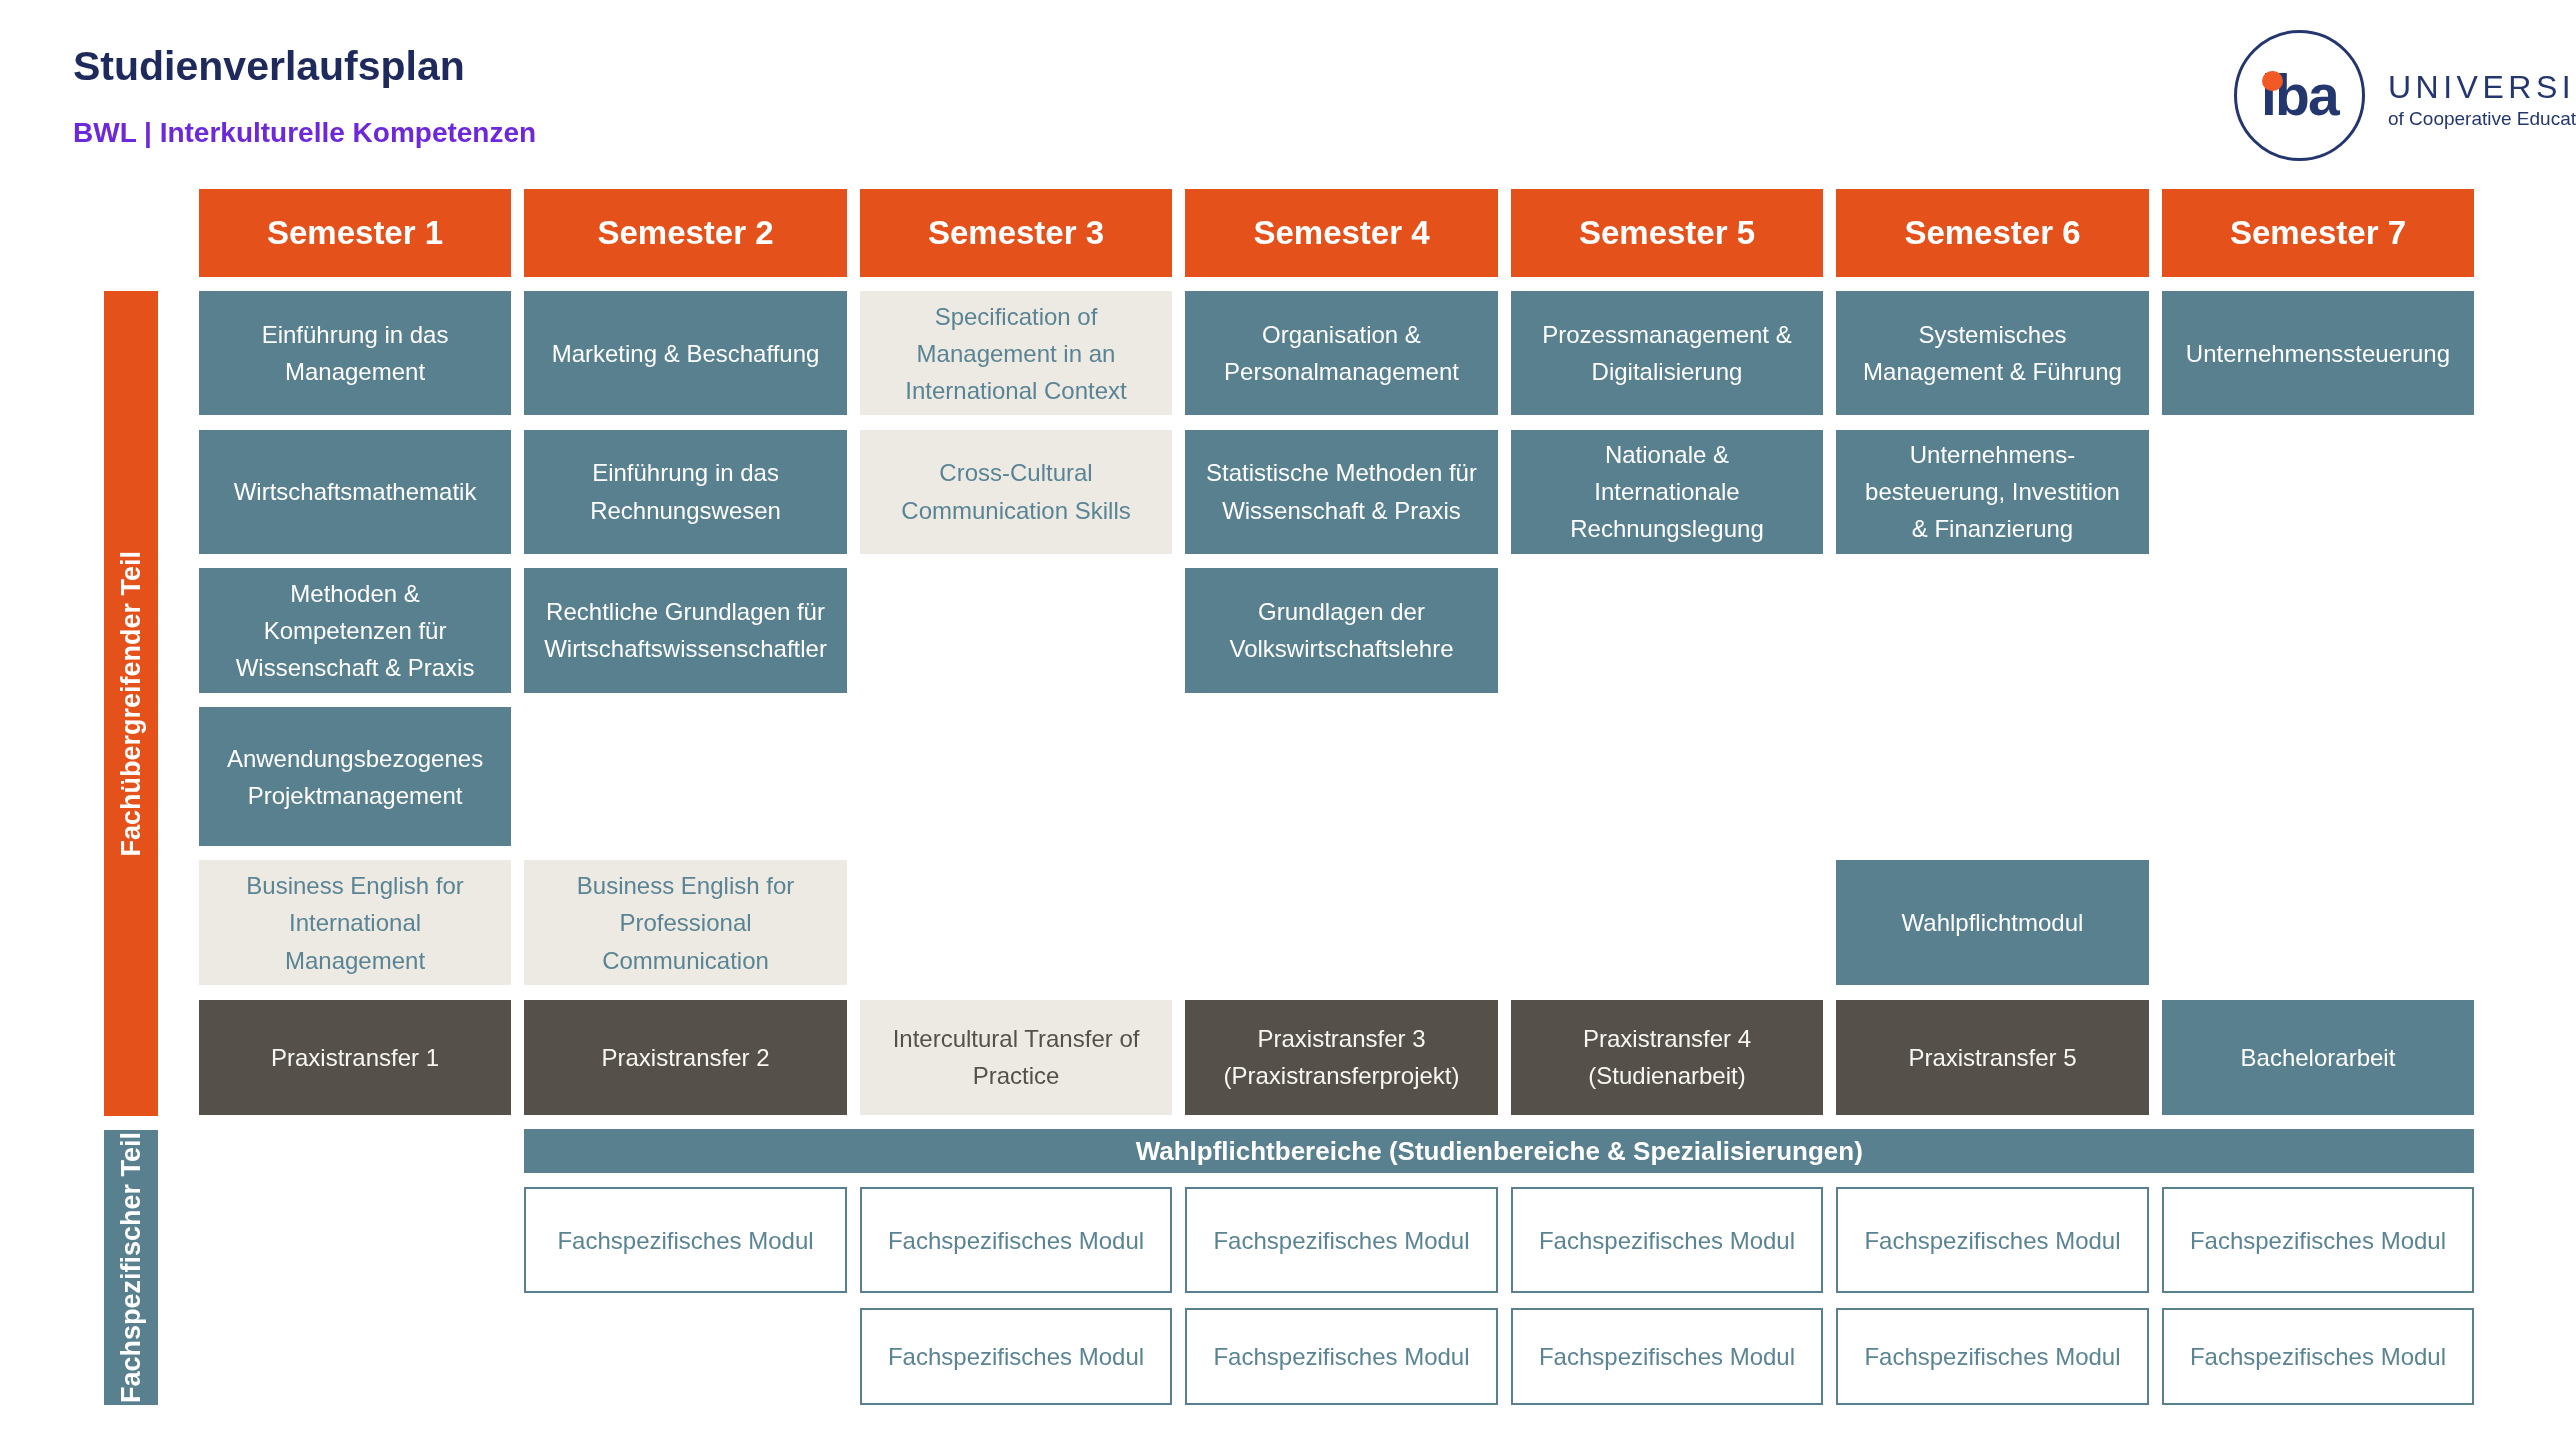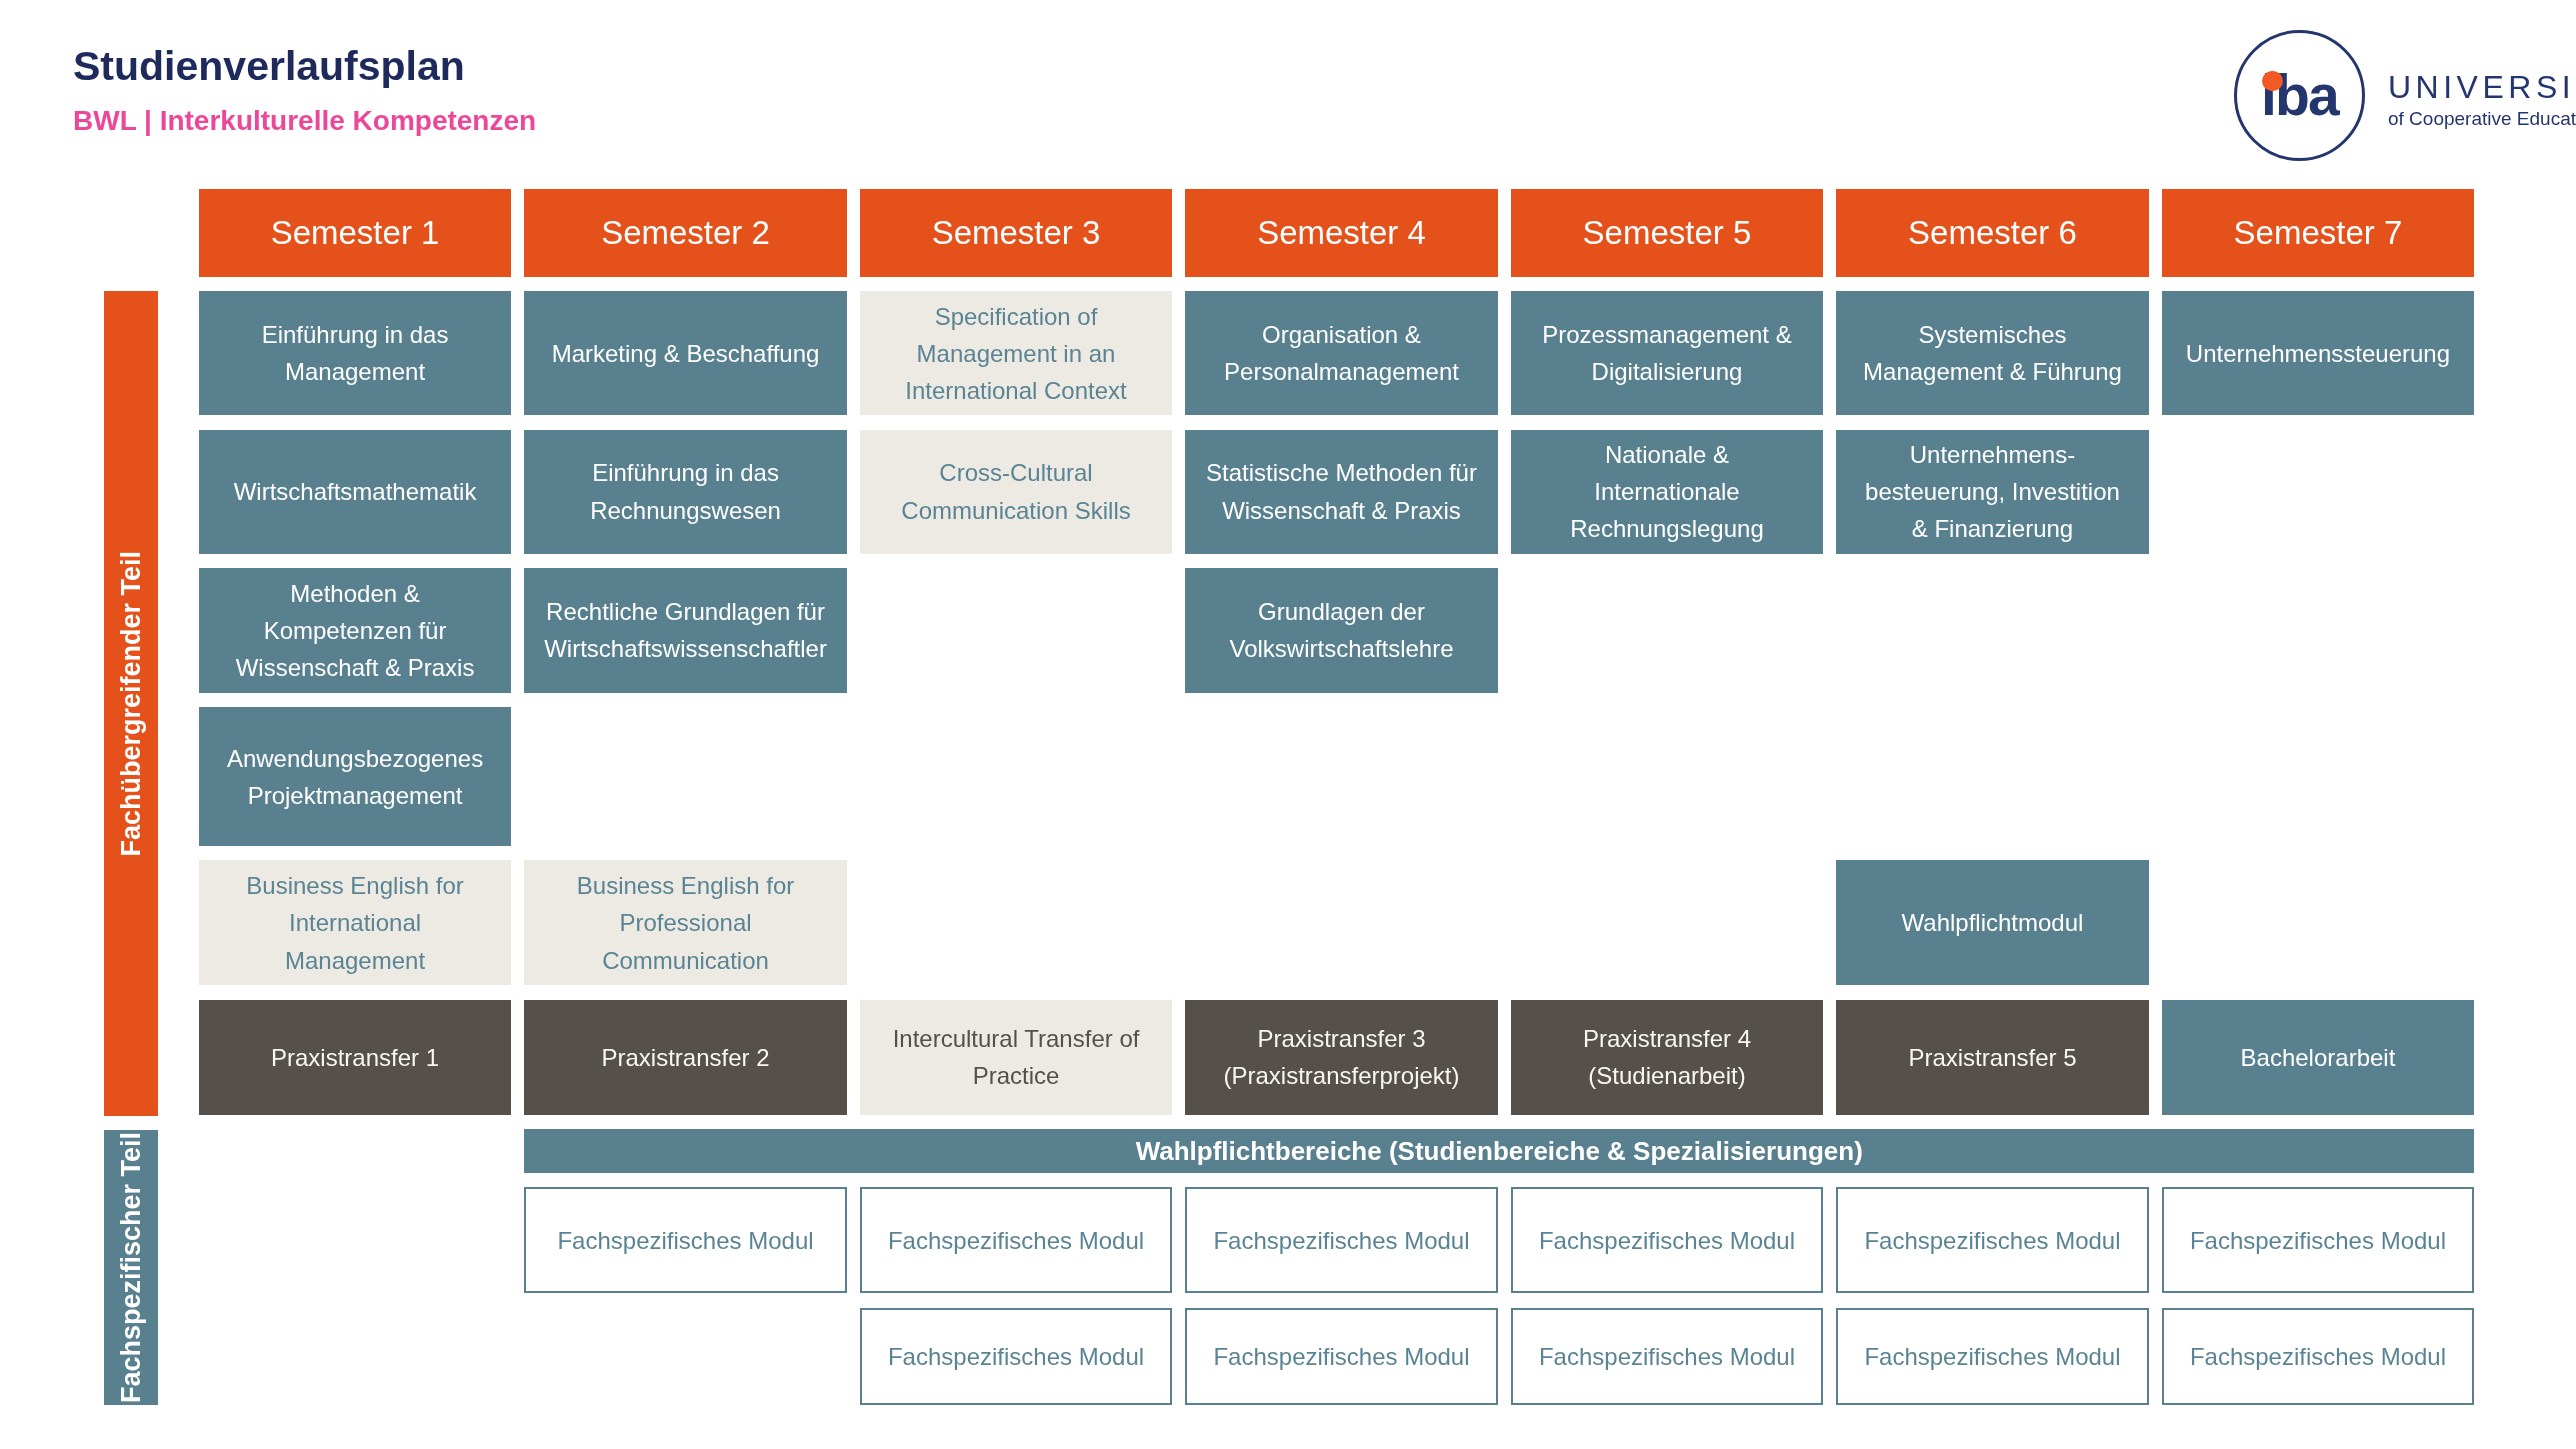--- a/index.html
+++ b/index.html
@@ -12,21 +12,21 @@
     overflow: hidden;
   }
 
   
   .title-block { position: absolute; left: 73px; top: 43px; }
   .title-block h1 {
     margin: 0; font-size: 41px; font-weight: 800;
     color: #1F2A5C; letter-spacing: 0px;
   }
   .title-block .subtitle {
-    margin-top: 15px; font-size: 28px; font-weight: 700; color: #ec4899;
+    margin-top: 27px; font-size: 28px; font-weight: 700; color: #6d28d9;
   }
 
   .logo { position: absolute; left: 2234px; top: 30px; display: flex; align-items: flex-start; }
   .logo-circle {
     width: 131px; height: 131px; border: 3.6px solid #24366E; border-radius: 50%;
     display: flex; align-items: center; justify-content: center; box-sizing: border-box;
     background: #ffffff;
   }
   .logo-mark {
     position: relative; font-size: 57px; font-weight: 700; color: #24366E;
@@ -60,21 +60,21 @@
     display: grid;
     grid-template-columns: repeat(7, 1fr);
     grid-template-rows: 88px 124px 124px 125px 139px 125px 115px 44px 106px 97px;
     column-gap: 13.4px; row-gap: 14.3px;
   }
   .cell {
     display: flex; align-items: center; justify-content: center;
     text-align: center; box-sizing: border-box;
     padding: 7.2px 19.7px; font-size: 24px; line-height: 1.55; color: #ffffff;
   }
-  .sem-header { background: #E4511B; color: #ffffff; font-weight: 400; font-size: 33px; padding: 8px; }
+  .sem-header { background: #E4511B; color: #ffffff; font-weight: 700; font-size: 33px; padding: 8px; }
   .teal  { background: #58808F; }
   .beige { background: #ECEAE3; color: #5A8494; }
   .beige.dark-text { color: #55514A; }
   .dark  { background: #55514A; color: #F7F6F2; }
   .band  { background: #58808F; color: #ffffff; font-weight: 700; font-size: 26px; padding: 11px; }
   .outline { background: #ffffff; border: 2.7px solid #58808F; color: #5A8494; }
 </style>
 </head>
 <body>
 

